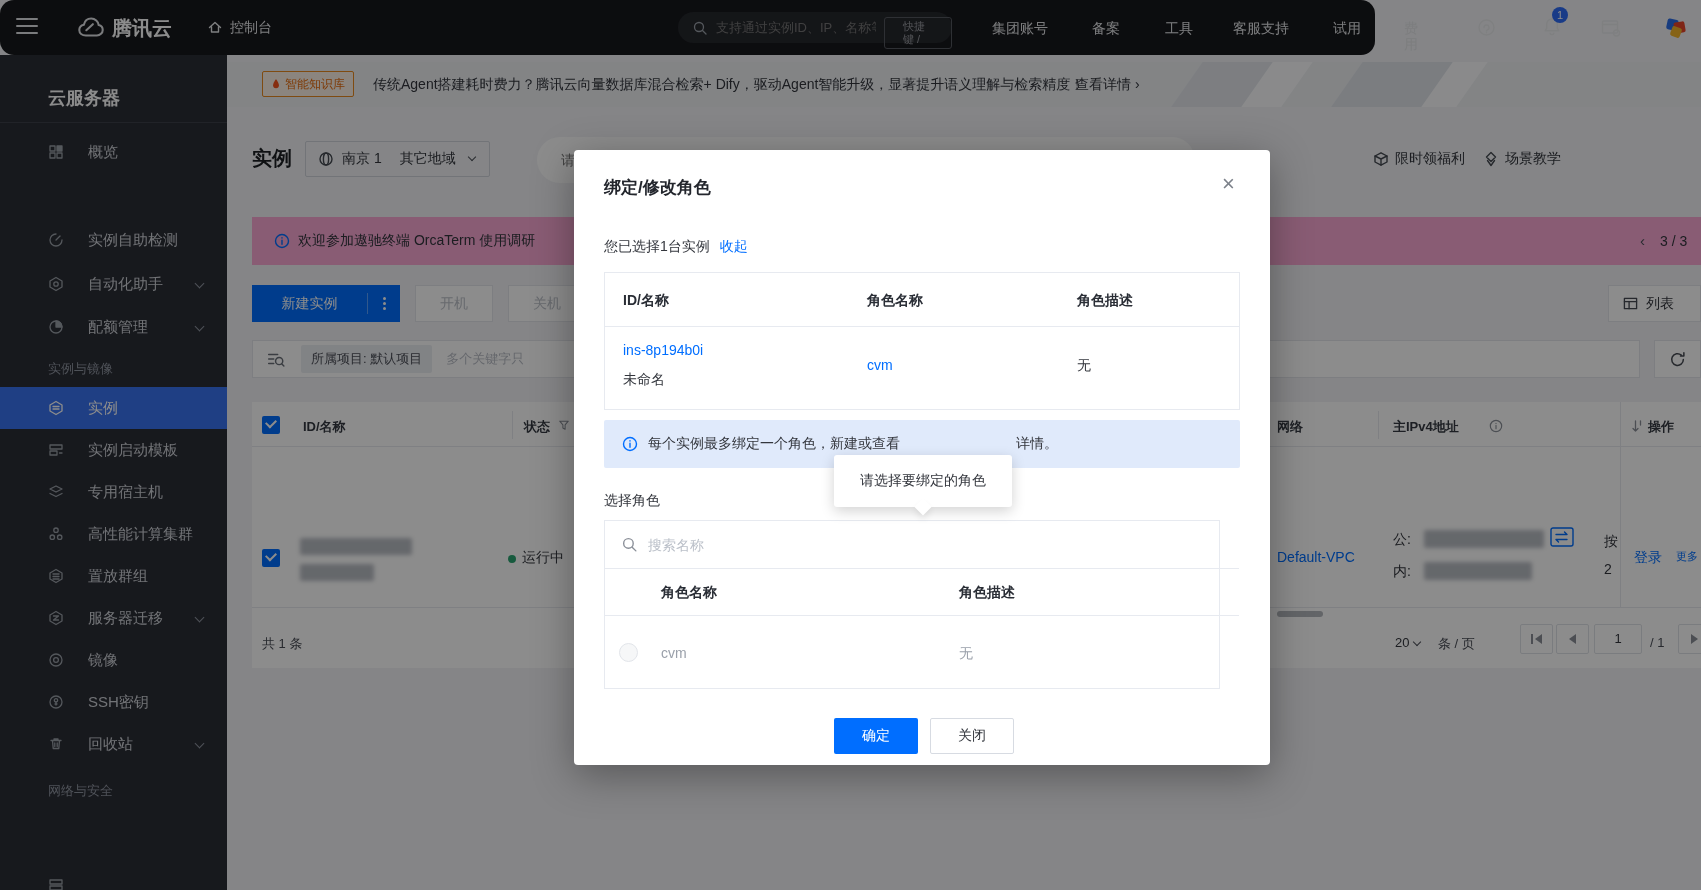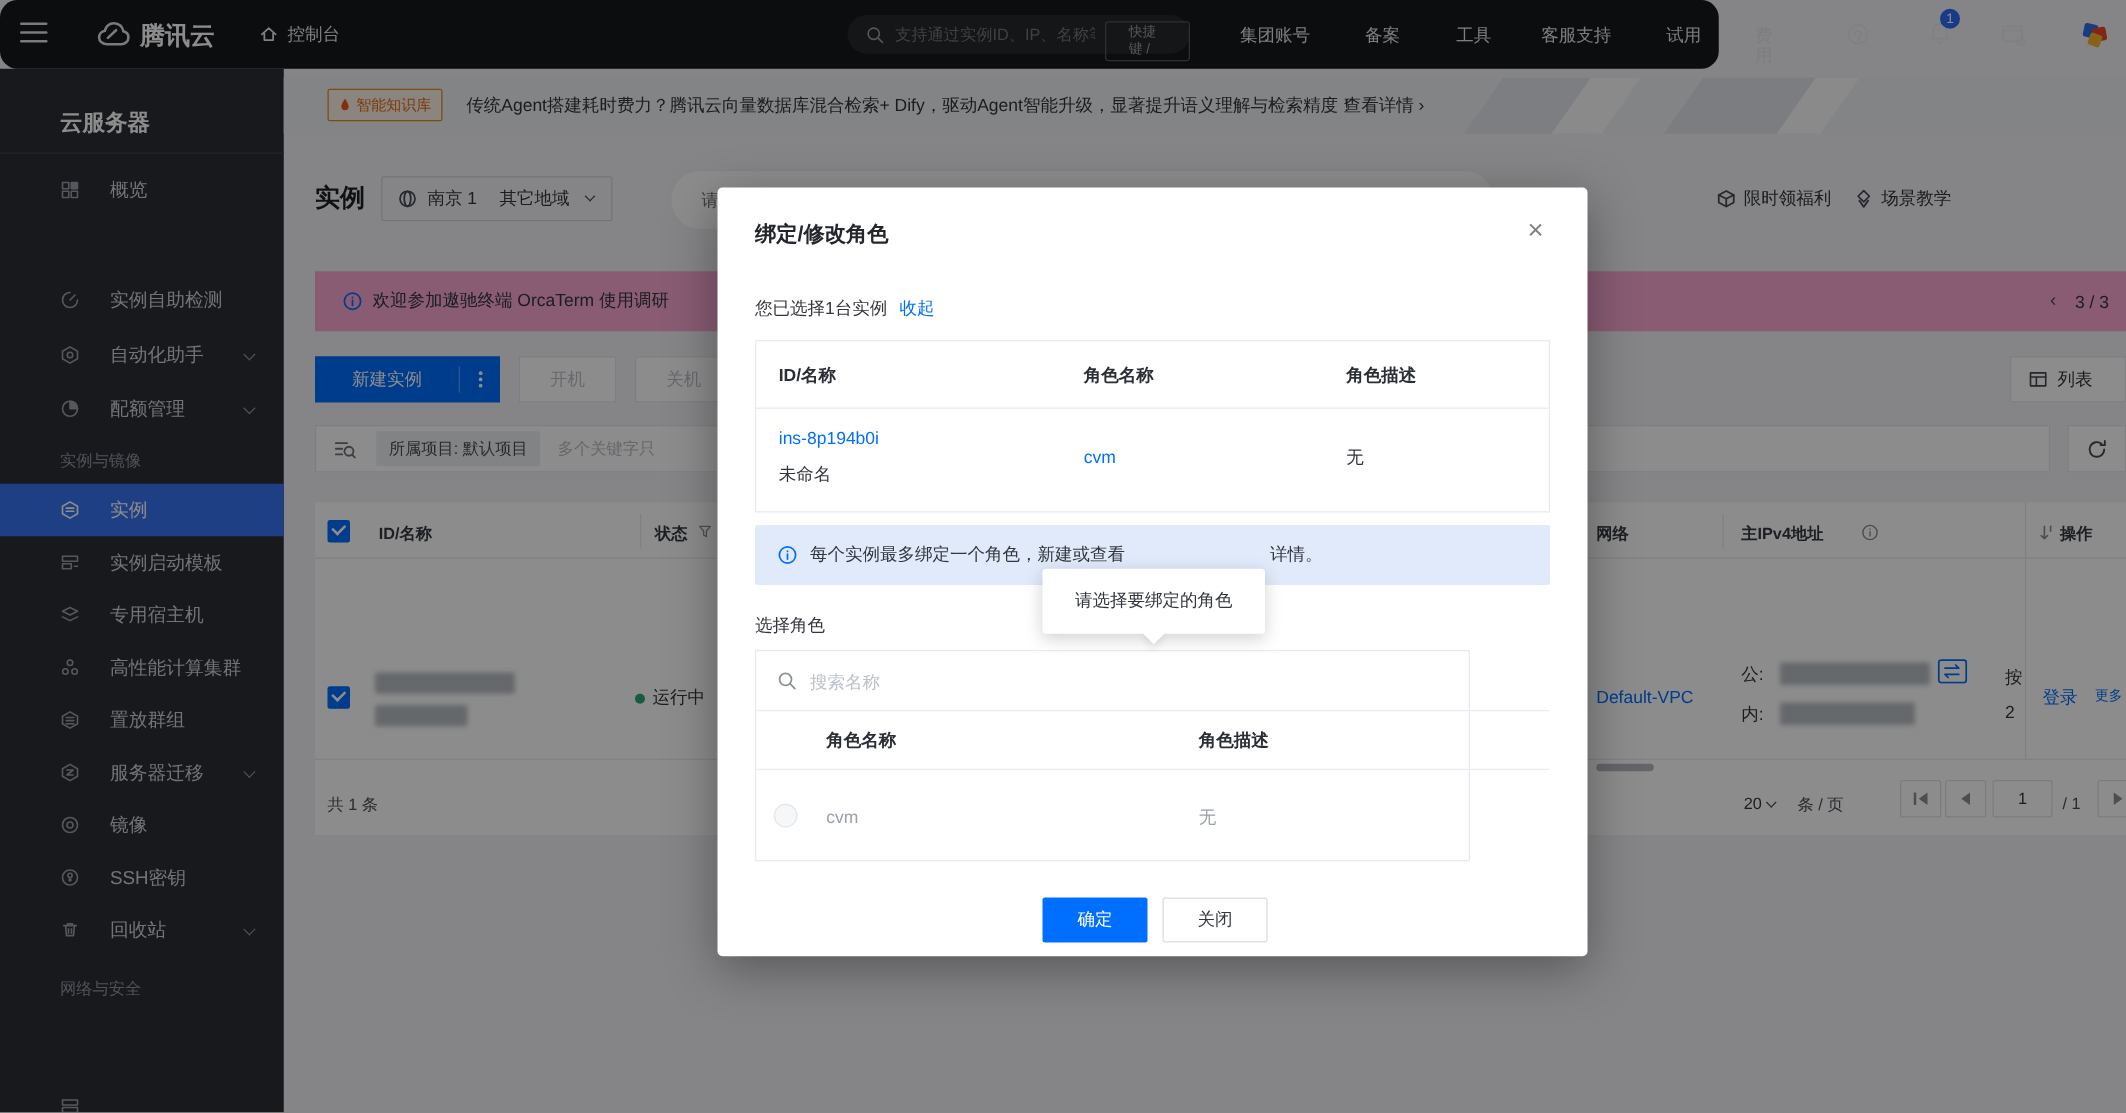--- a/index.html
+++ b/index.html
@@ -525,21 +525,21 @@
             <circle cx="8" cy="8" r="6.5"></circle>
             <path d="M8 4.8v.3M8 7.3V11.2"></path>
           </g>
       </svg>
       <span class="abs" style="left:44px;top:15px;font-size:14px;color:#33363d">每个实例最多绑定一个角色，新建或查看</span>
       <span class="abs" style="left:412px;top:15px;font-size:14px;color:#33363d">详情。</span>
     </div>
 
     <div class="abs" style="left:30px;top:342px;font-size:14px;color:#33363d">选择角色</div>
 
-    <div class="abs m-table" style="left:30px;top:370px;width:572px;height:169px">
+    <div class="abs m-table" style="left:30px;top:370px;width:616px;height:169px">
       <div class="abs search-row" style="left:0;top:0;width:634px;height:48px;border-bottom:1px solid #e7eaf0;display:flex;align-items:center">
         <svg style="margin-left:16px" width="17" height="17" viewBox="0 0 16 16">
           <g class="ico" style="stroke:#8a8f98">
               <circle cx="7" cy="7" r="4.5"></circle>
               <path d="M10.5 10.5 14 14"></path>
             </g>
         </svg>
         <input style="margin-left: 10px;" readonly="" placeholder="搜索名称">
       </div>
       <div class="abs" style="left:0;top:48px;width:634px;height:47px;border-bottom:1px solid #e7eaf0">

